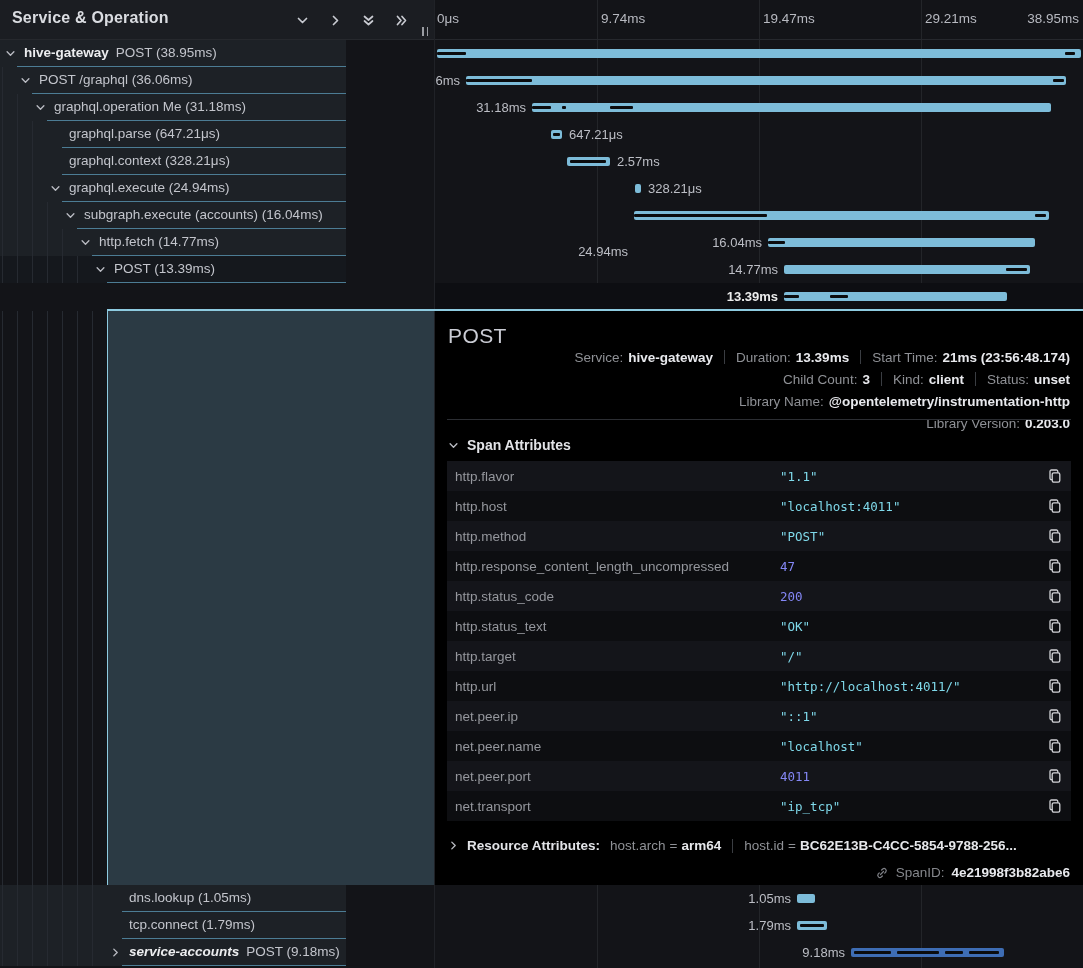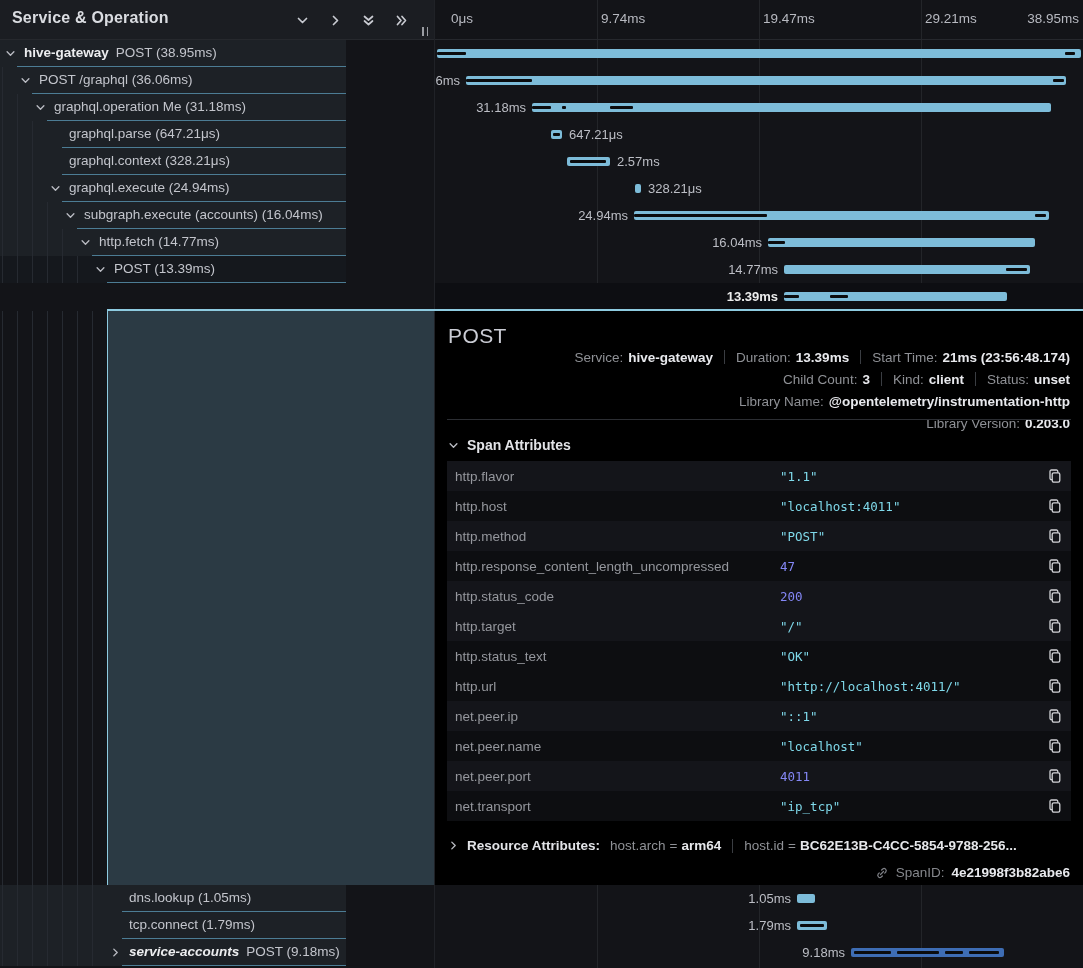--- a/index.html
+++ b/index.html
@@ -272,21 +272,21 @@
 
   <div class="col-divider"></div>
 
   <div class="right-col">
     <div id="grid">
         <div class="gridline" style="left: 162px;"></div>
         <div class="gridline" style="left: 324px;"></div>
         <div class="gridline" style="left: 486px;"></div>
       </div>
     <div class="tl-header" id="tl-header">
-        <span class="tick" style="left: 16px;">0μs</span>
+        <span class="tick" style="left: 2px;">0μs</span>
         <span class="tick" style="left: 166px;">9.74ms</span>
         <span class="tick" style="left: 328px;">19.47ms</span>
         <span class="tick" style="left: 490px;">29.21ms</span>
         <span class="tick" style="right: 4px;">38.95ms</span>
       </div>
     <div class="tl-rows" id="tl-top">
         <div class="tlrow">
           <div class="bar" style="left: 2px; width: 644px;">
             <div class="mark" style="left: 0px; width: 29px;"></div>
             <div class="mark" style="left: 628px; width: 10px;"></div>
@@ -321,21 +321,21 @@
         </div>
         <div class="tlrow">
           <div class="bar" style="left: 200px; width: 6px;"></div>
           <div class="blabel" style="left: 213px;">328.21μs</div>
         </div>
         <div class="tlrow">
           <div class="bar" style="left: 199px; width: 415px;">
             <div class="mark" style="left: 0px; width: 133px;"></div>
             <div class="mark" style="left: 401px; width: 11px;"></div>
           </div>
-          <div class="blabel" style="right: 455px;">24.94ms</div>
+          <div class="blabel" style="right: 455px; margin-top: 36px;">24.94ms</div>
         </div>
         <div class="tlrow">
           <div class="bar" style="left: 333px; width: 267px;">
             <div class="mark" style="left: 0px; width: 17px;"></div>
           </div>
           <div class="blabel" style="right: 321px;">16.04ms</div>
         </div>
         <div class="tlrow">
           <div class="bar" style="left: 349px; width: 246px;">
             <div class="mark" style="left: 222px; width: 21px;"></div>
@@ -457,33 +457,33 @@
           <div class="arow odd">
             <div class="akey">http.status_code</div>
             <div class="aval num">200</div>
             <div class="acopy">
               <svg viewBox="0 0 16 16">
                 <rect x="5.2" y="4.8" width="7.6" height="9.4" rx="1.6"></rect>
                 <path d="M10.8 4.8V3.4A1.4 1.4 0 0 0 9.4 2H4.4A1.4 1.4 0 0 0 3 3.4v6.8a1.4 1.4 0 0 0 1.4 1.4h.8"></path>
               </svg>
             </div>
           </div>
+          <div class="arow even">
+            <div class="akey">http.status_text</div>
+            <div class="aval str">"OK"</div>
+            <div class="acopy">
+              <svg viewBox="0 0 16 16">
+                <rect x="5.2" y="4.8" width="7.6" height="9.4" rx="1.6"></rect>
+                <path d="M10.8 4.8V3.4A1.4 1.4 0 0 0 9.4 2H4.4A1.4 1.4 0 0 0 3 3.4v6.8a1.4 1.4 0 0 0 1.4 1.4h.8"></path>
+              </svg>
+            </div>
+          </div>
           <div class="arow odd">
             <div class="akey">http.target</div>
             <div class="aval str">"/"</div>
-            <div class="acopy">
-              <svg viewBox="0 0 16 16">
-                <rect x="5.2" y="4.8" width="7.6" height="9.4" rx="1.6"></rect>
-                <path d="M10.8 4.8V3.4A1.4 1.4 0 0 0 9.4 2H4.4A1.4 1.4 0 0 0 3 3.4v6.8a1.4 1.4 0 0 0 1.4 1.4h.8"></path>
-              </svg>
-            </div>
-          </div>
-          <div class="arow even">
-            <div class="akey">http.status_text</div>
-            <div class="aval str">"OK"</div>
             <div class="acopy">
               <svg viewBox="0 0 16 16">
                 <rect x="5.2" y="4.8" width="7.6" height="9.4" rx="1.6"></rect>
                 <path d="M10.8 4.8V3.4A1.4 1.4 0 0 0 9.4 2H4.4A1.4 1.4 0 0 0 3 3.4v6.8a1.4 1.4 0 0 0 1.4 1.4h.8"></path>
               </svg>
             </div>
           </div>
           <div class="arow even">
             <div class="akey">http.url</div>
             <div class="aval str">"http://localhost:4011/"</div>

